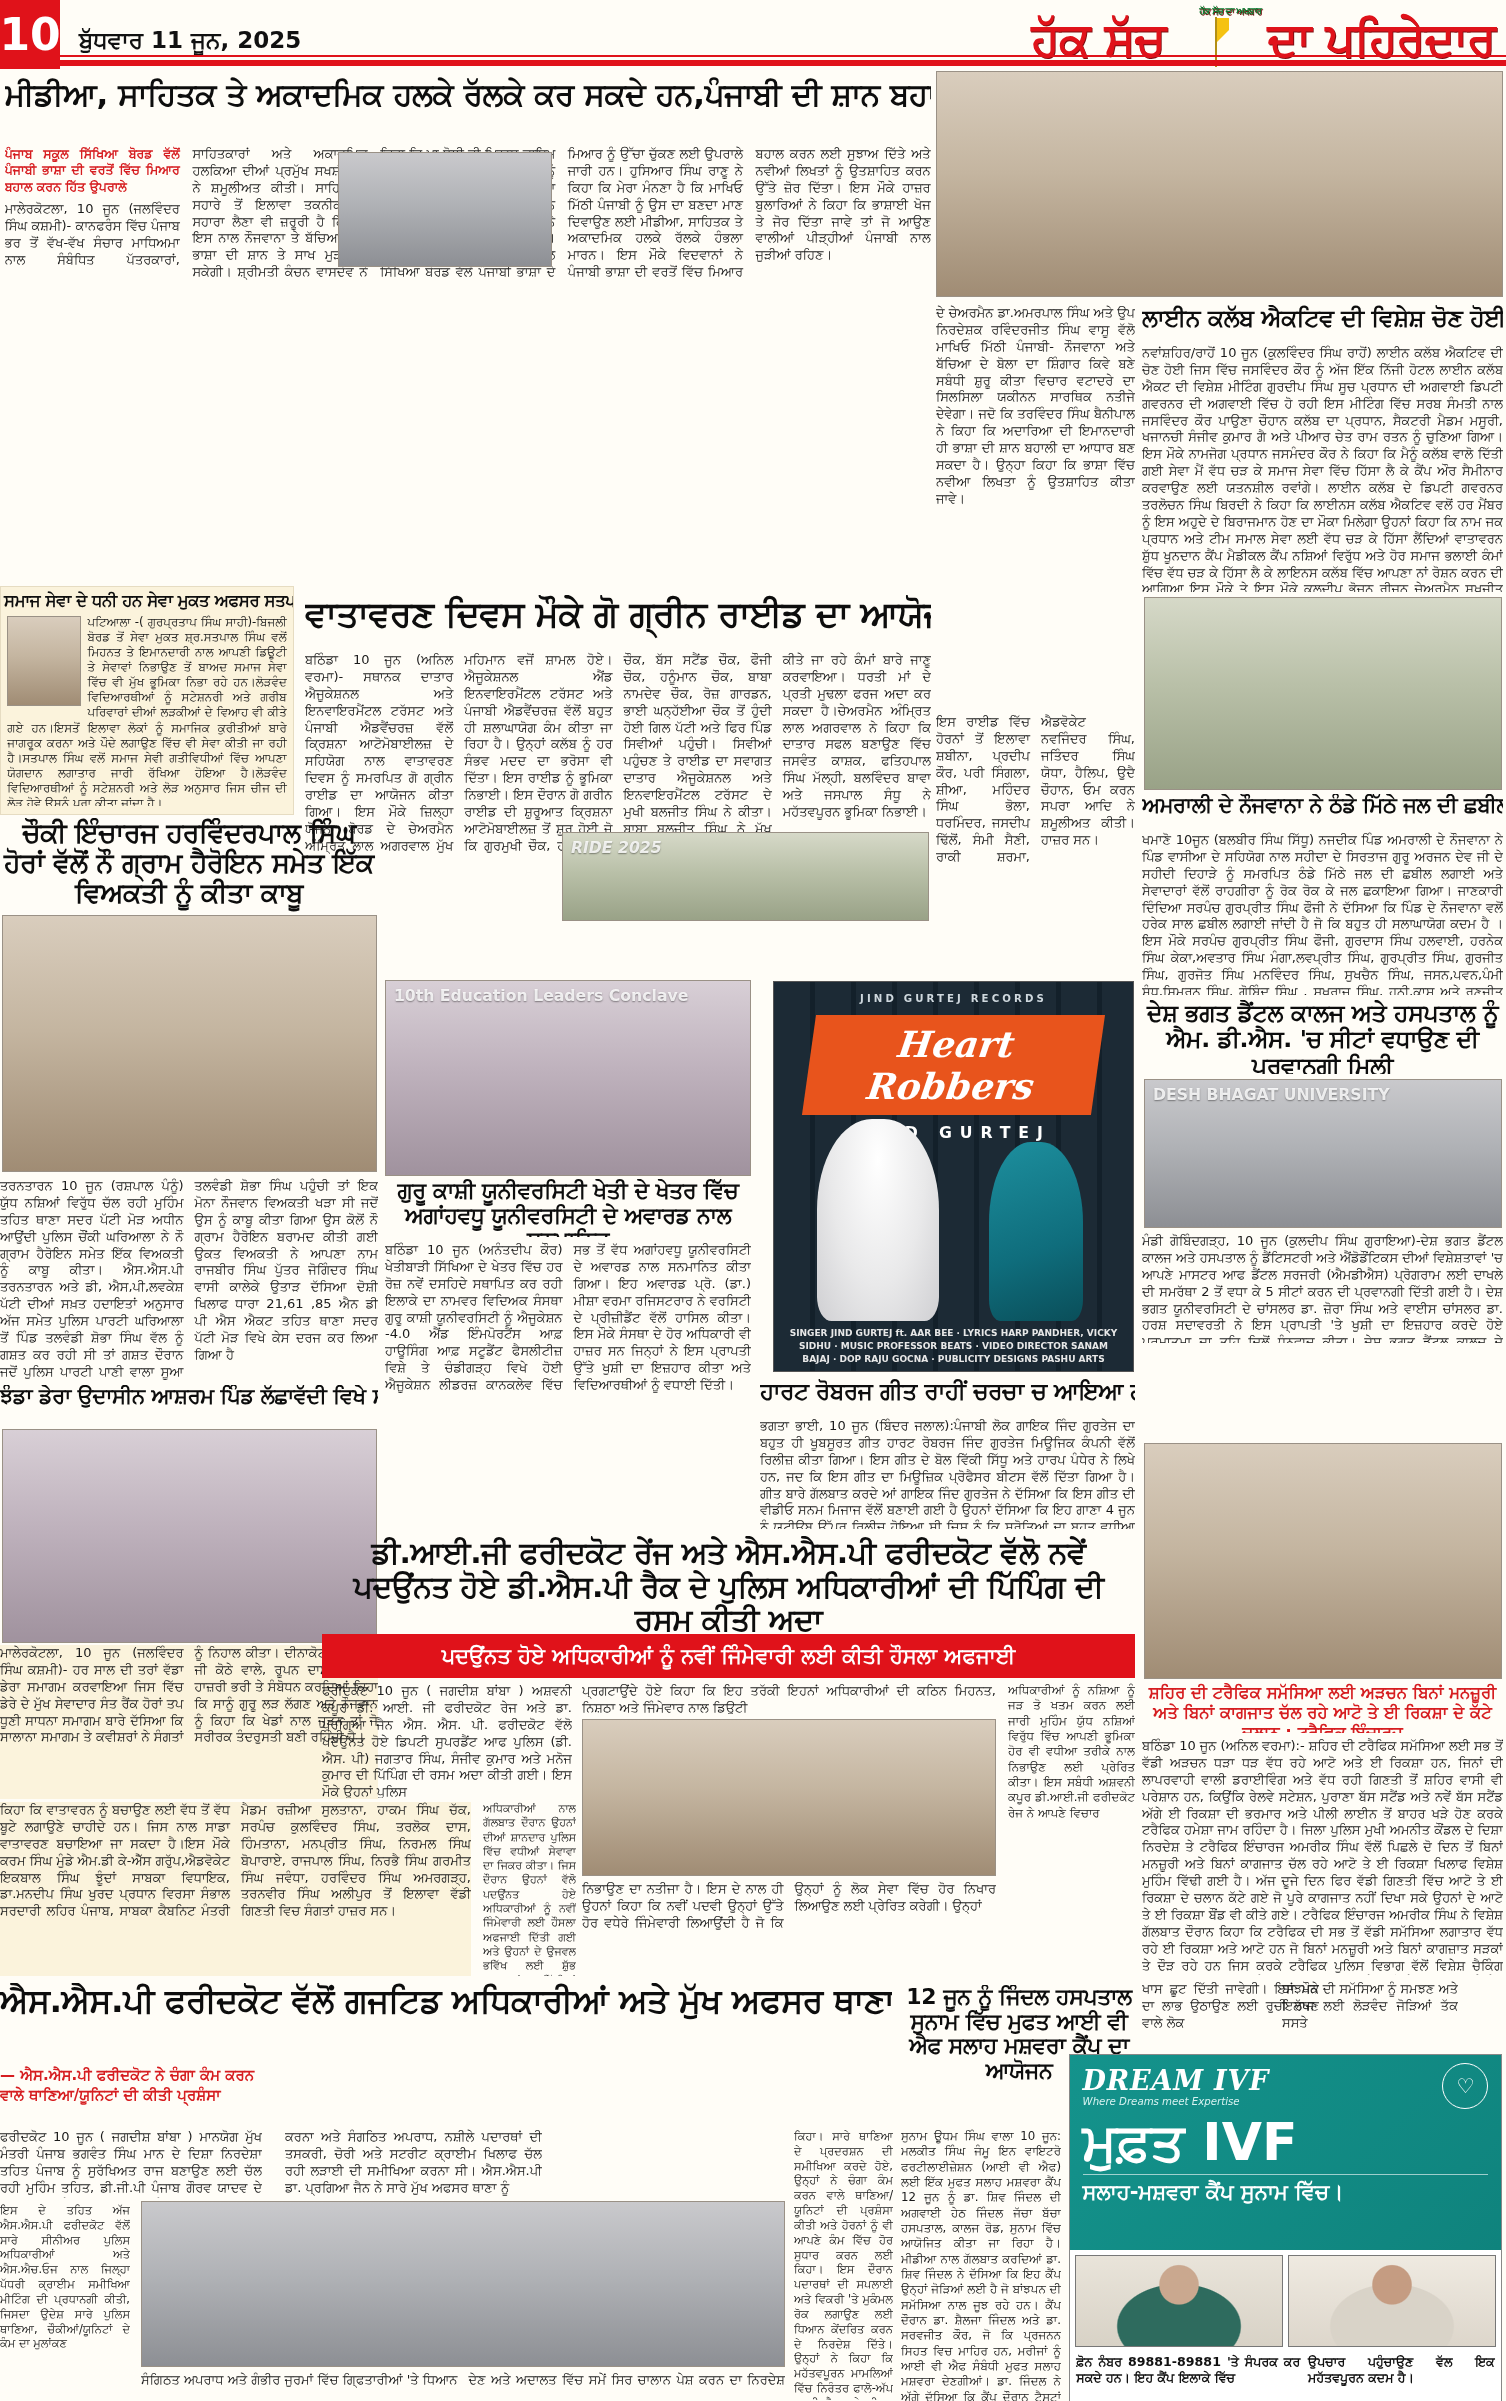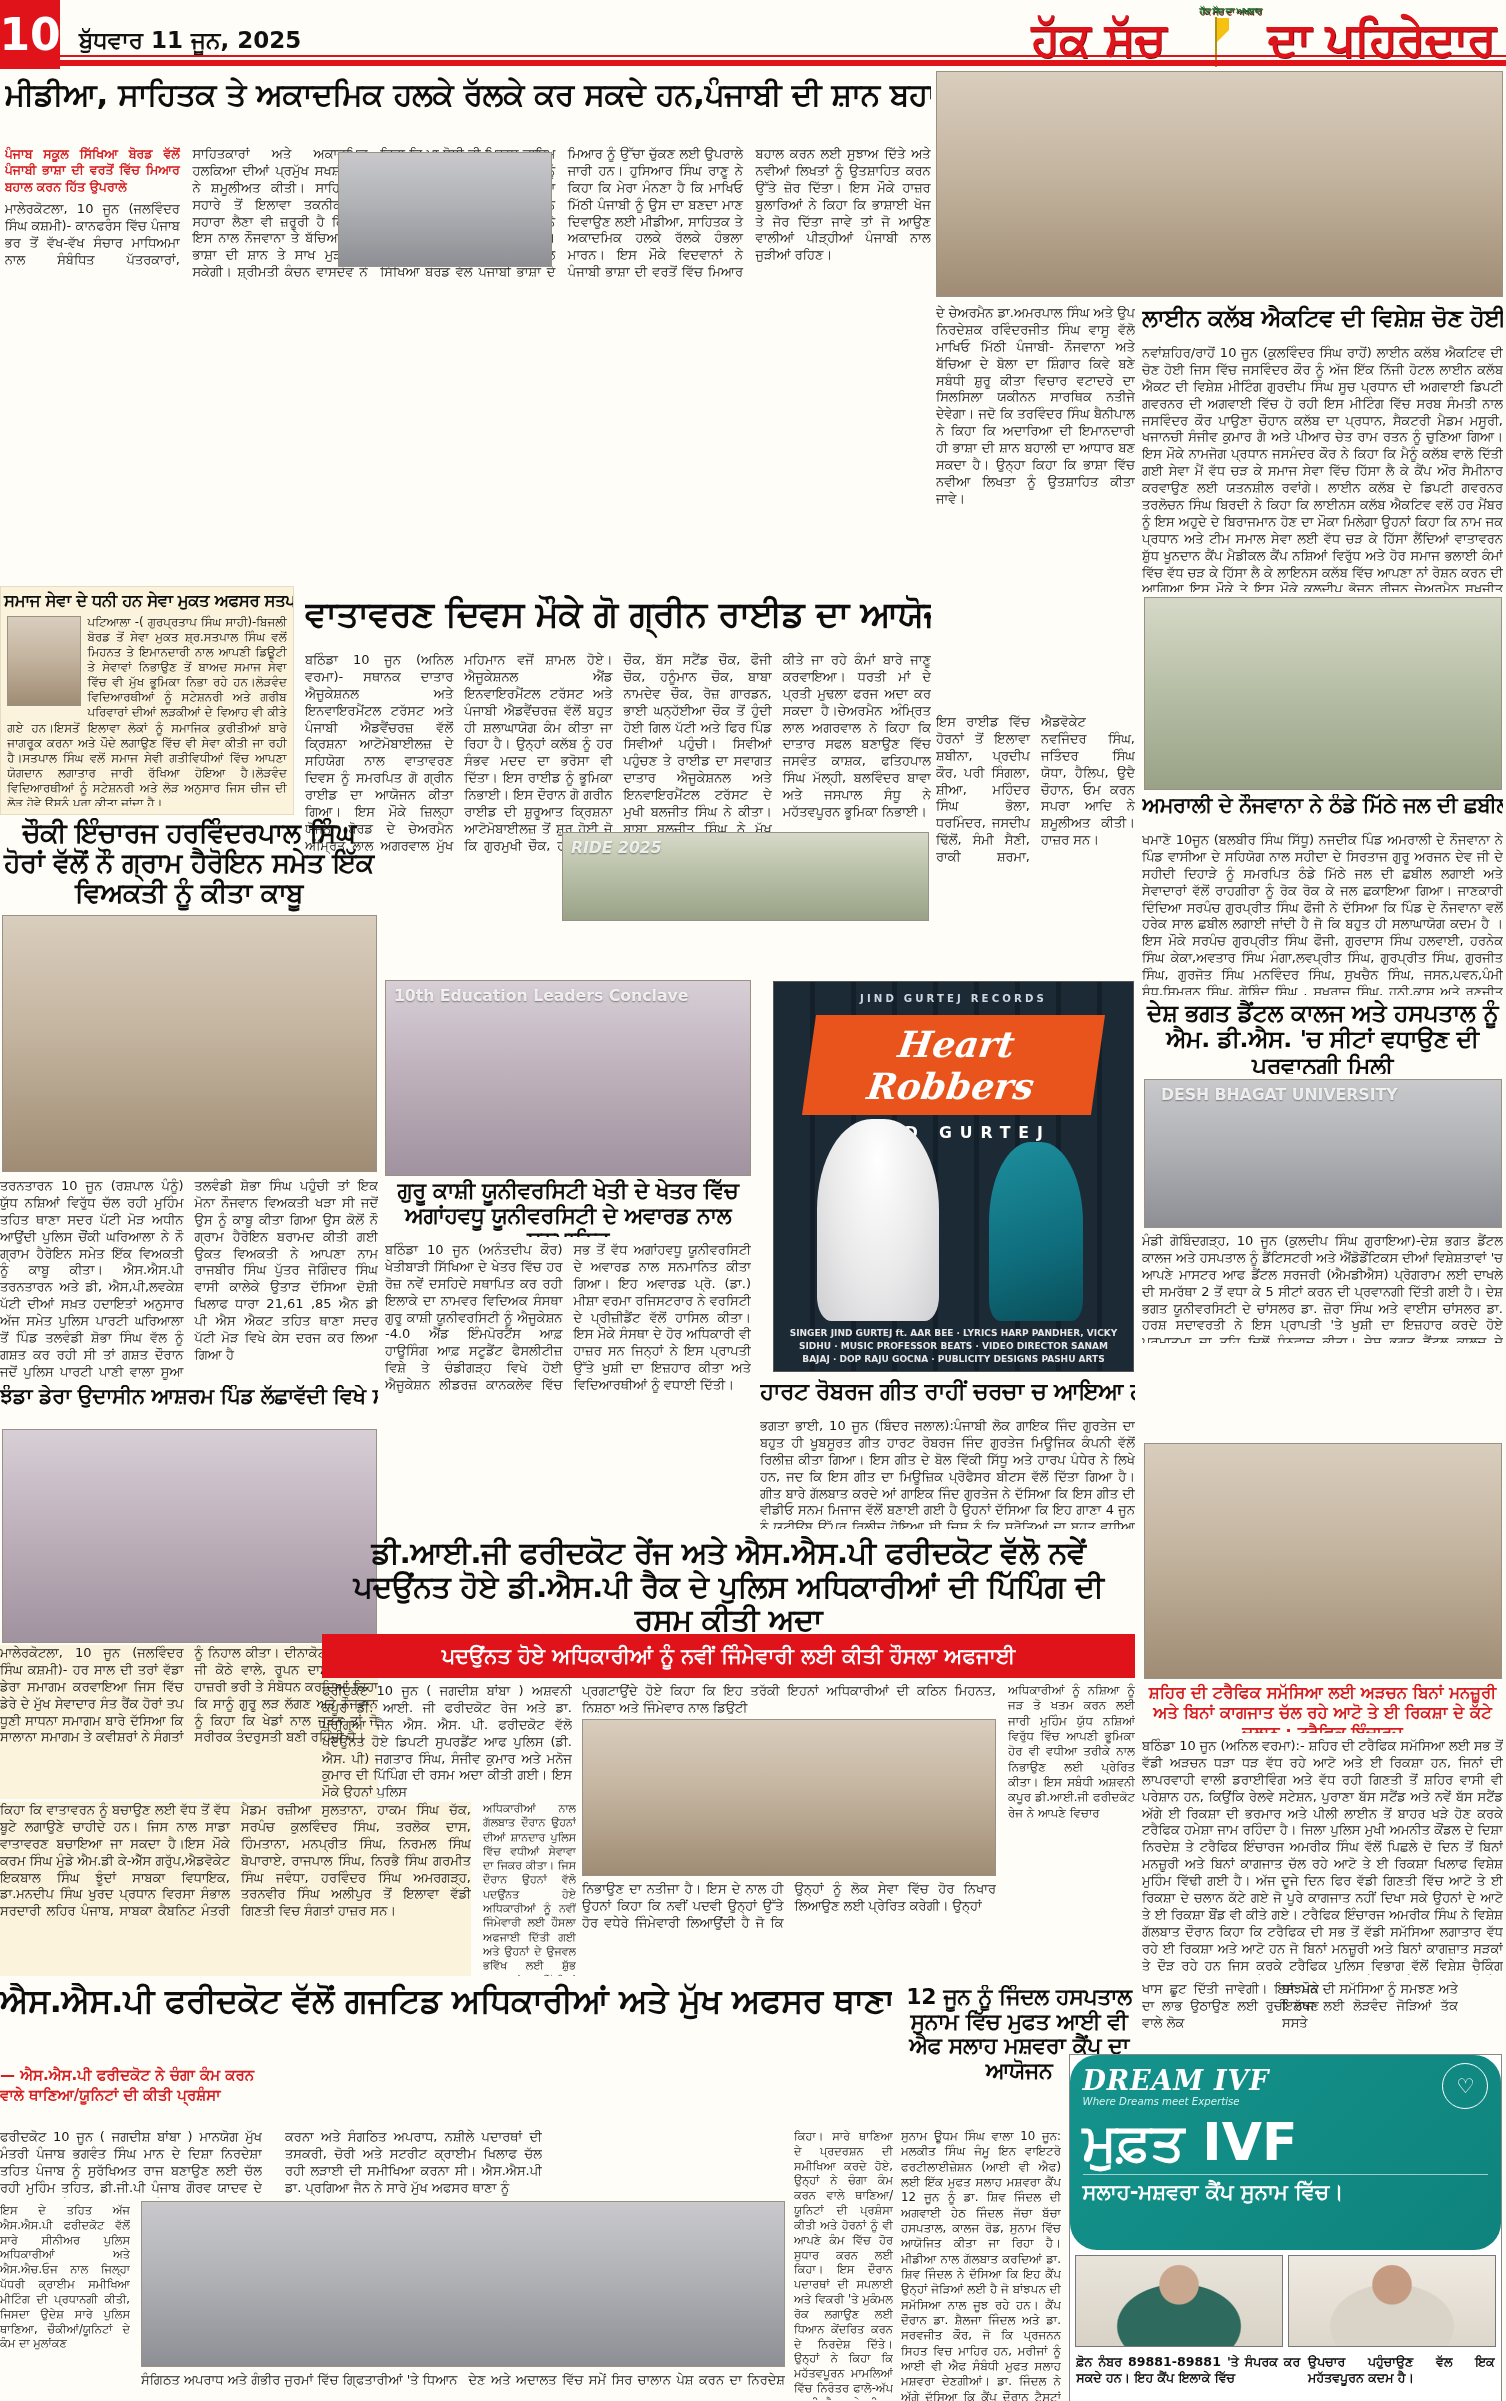--- a/index.html
+++ b/index.html
@@ -16,21 +16,21 @@
   .bt-sm{font-size:11.8px;line-height:1.28;text-align:justify;color:#1a1a1a;}
   .cols-2{column-count:2;column-gap:11px;}
   .cols-4{column-count:4;column-gap:11px;}
   .cols-5{column-count:5;column-gap:12.6px;}
   .red-kicker{color:#d61d20;font-weight:bold;}
   .cream{background:#fbf3dc;}
   
   .photo{border:0.8px solid #9a9186;background:
      linear-gradient(180deg,#cfc4b4 0%,#bdb2a2 38%,#a39888 70%,#8e8374 100%);}
   .photo.ph-a{background:linear-gradient(180deg,#d9cdbd 0%,#c4b5a0 45%,#a08c74 100%);}
-  .photo.ph-b{background:linear-gradient(180deg,#c9c9cc 0%,#b0b2b6 45%,#8d8f94 100%);padding-left:8px;}
+  .photo.ph-b{background:linear-gradient(180deg,#c9c9cc 0%,#b0b2b6 45%,#8d8f94 100%);}
   .photo.ph-c{background:linear-gradient(180deg,#d6d9c8 0%,#b9c0a8 45%,#99a287 100%);}
   .photo.ph-d{background:linear-gradient(180deg,#d8cfd6 0%,#bfb2bd 45%,#a0929e 100%);}
   .photo .ph-label{font-size:15.7px;font-weight:bold;color:rgba(255,255,255,.85);
      padding:4.7px 7.9px;text-shadow:0 0.8px 1.6px rgba(0,0,0,.4);}
   
   .pgno{background:#e0121a;color:#fff;font-size:44px;font-weight:bold;
         display:flex;align-items:center;justify-content:center;}
   .date{font-size:23px;font-weight:bold;color:#111;}
   .rule-red{background:#e0121a;}
   .masthead{color:#e0121a;font-size:46px;font-weight:bold;letter-spacing:-0.8px;
@@ -198,21 +198,21 @@
     
   </div>
   <div class="abs clip bt" style="left:794px;top:2129px;width:99px;height:271px;font-size:11.4px;">ਕਿਹਾ। ਸਾਰੇ ਥਾਣਿਆ ਦੇ ਪ੍ਰਦਰਸ਼ਨ ਦੀ ਸਮੀਖਿਆ ਕਰਦੇ ਹੋਏ, ਉਨ੍ਹਾਂ ਨੇ ਚੰਗਾ ਕੰਮ ਕਰਨ ਵਾਲੇ ਥਾਣਿਆ/ਯੂਨਿਟਾਂ ਦੀ ਪ੍ਰਸ਼ੰਸਾ ਕੀਤੀ ਅਤੇ ਹੋਰਨਾਂ ਨੂੰ ਵੀ ਆਪਣੇ ਕੰਮ ਵਿੱਚ ਹੋਰ ਸੁਧਾਰ ਕਰਨ ਲਈ ਕਿਹਾ। ਇਸ ਦੌਰਾਨ ਪਦਾਰਥਾਂ ਦੀ ਸਪਲਾਈ ਅਤੇ ਵਿਕਰੀ 'ਤੇ ਮੁਕੰਮਲ ਰੋਕ ਲਗਾਉਣ ਲਈ ਧਿਆਨ ਕੇਂਦਰਿਤ ਕਰਨ ਦੇ ਨਿਰਦੇਸ਼ ਦਿੱਤੇ। ਉਨ੍ਹਾਂ ਨੇ ਕਿਹਾ ਕਿ ਮਹੱਤਵਪੂਰਨ ਮਾਮਲਿਆਂ ਵਿੱਚ ਨਿਰੰਤਰ ਫਾਲੋ-ਅੱਪ ਜ਼ਰੂਰੀ ਹੈ, ਅਤੇ ਫੀਲਡ ਅਧਿਕਾਰੀਆਂ ਨੂੰ ਚੰਗੇ ਨਤੀਜੇ ਦੇਣ ਲਈ ਕਿਹਾ।</div>
 
   <div class="abs hl hl-center clip" style="left:901px;top:1985px;width:236px;height:138px;font-size:22px;">12 ਜੂਨ ਨੂੰ ਜਿੰਦਲ ਹਸਪਤਾਲ ਸੁਨਾਮ ਵਿੱਚ ਮੁਫਤ ਆਈ ਵੀ ਐਫ ਸਲਾਹ ਮਸ਼ਵਰਾ ਕੈਂਪ ਦਾ ਆਯੋਜਨ</div>
   <div class="abs clip bt" style="left:1142px;top:1981px;width:177px;height:66px;">ਖਾਸ ਛੂਟ ਦਿੱਤੀ ਜਾਵੇਗੀ। ਇਸ ਮੌਕੇ ਦਾ ਲਾਭ ਉਠਾਉਣ ਲਈ ਰੁਚੀ ਰੱਖਣ ਵਾਲੇ ਲੋਕ</div>
   <div class="abs clip bt" style="left:1282px;top:1981px;width:176px;height:66px;">ਬਾਂਝਪਨ ਦੀ ਸਮੱਸਿਆ ਨੂੰ ਸਮਝਣ ਅਤੇ ਇਲਾਜ ਲਈ ਲੋੜਵੰਦ ਜੋੜਿਆਂ ਤੱਕ ਸਸਤੇ</div>
   <div class="abs clip bt" style="left:901px;top:2129px;width:160px;height:272px;font-size:11.8px;">ਸੁਨਾਮ ਊਧਮ ਸਿੰਘ ਵਾਲਾ 10 ਜੂਨ: ਮਲਕੀਤ ਸਿੰਘ ਜੰਮੂ ਇਨ ਵਾਇਟਰੋ ਫਰਟੀਲਾਈਜ਼ੇਸ਼ਨ (ਆਈ ਵੀ ਐਫ) ਲਈ ਇੱਕ ਮੁਫਤ ਸਲਾਹ ਮਸ਼ਵਰਾ ਕੈਂਪ 12 ਜੂਨ ਨੂੰ ਡਾ. ਸ਼ਿਵ ਜਿੰਦਲ ਦੀ ਅਗਵਾਈ ਹੇਠ ਜਿੰਦਲ ਜੱਚਾ ਬੱਚਾ ਹਸਪਤਾਲ, ਕਾਲਜ ਰੋਡ, ਸੁਨਾਮ ਵਿੱਚ ਆਯੋਜਿਤ ਕੀਤਾ ਜਾ ਰਿਹਾ ਹੈ। ਮੀਡੀਆ ਨਾਲ ਗੱਲਬਾਤ ਕਰਦਿਆਂ ਡਾ. ਸ਼ਿਵ ਜਿੰਦਲ ਨੇ ਦੱਸਿਆ ਕਿ ਇਹ ਕੈਂਪ ਉਨ੍ਹਾਂ ਜੋੜਿਆਂ ਲਈ ਹੈ ਜੋ ਬਾਂਝਪਨ ਦੀ ਸਮੱਸਿਆ ਨਾਲ ਜੂਝ ਰਹੇ ਹਨ। ਕੈਂਪ ਦੌਰਾਨ ਡਾ. ਸ਼ੈਲਜਾ ਜਿੰਦਲ ਅਤੇ ਡਾ. ਸਰਵਜੀਤ ਕੌਰ, ਜੋ ਕਿ ਪ੍ਰਜਨਨ ਸਿਹਤ ਵਿਚ ਮਾਹਿਰ ਹਨ, ਮਰੀਜਾਂ ਨੂੰ ਆਈ ਵੀ ਐਫ ਸੰਬੰਧੀ ਮੁਫਤ ਸਲਾਹ ਮਸ਼ਵਰਾ ਦੇਣਗੀਆਂ। ਡਾ. ਜਿੰਦਲ ਨੇ ਅੱਗੇ ਦੱਸਿਆ ਕਿ ਕੈਂਪ ਦੌਰਾਨ ਟੈਸਟਾਂ ਉੱਤੇ 50% ਦੀ ਛੂਟ ਦਿੱਤੀ ਜਾਵੇਗੀ। ਇਨ੍ਹਾਂ ਦੇ ਨਾਲ, ਜਿਨ੍ਹਾਂ ਮਰੀਜ਼ਾਂ ਦੀ ਰਜਿਸਟ੍ਰੇਸ਼ਨ ਕੈਂਪ ਦੌਰਾਨ ਹੋਵੇਗੀ, ਉਨ੍ਹਾਂ ਨੂੰ ਰਜਿਸਟ੍ਰੇਸ਼ਨ ਫੀਸ ਉੱਤੇ ਵੀ</div>
 
   <div class="abs" style="left:1069px;top:2054px;width:433px;height:348px;border:0.8px solid #888;background:#fff;">
-    <div class="ad-teal" style="height:195px;padding:7.9px 12.6px;box-sizing:border-box;border-radius:27px;">
+    <div class="ad-teal" style="height:195px;padding:7.9px 12.6px;box-sizing:border-box;">
       <div style="display:flex;align-items:center;justify-content:space-between;">
         <div>
           <div class="ad-logo">DREAM IVF</div>
           <div class="ad-tagline">Where Dreams meet Expertise</div>
         </div>
         <div class="ad-icon">♡</div>
       </div>
       <div class="ad-big" style="margin-top:6.3px;">ਮੁਫ਼ਤ IVF</div>
       <div class="ad-sub" style="margin-top:4.7px;">ਸਲਾਹ-ਮਸ਼ਵਰਾ ਕੈਂਪ ਸੁਨਾਮ ਵਿੱਚ।</div>
     </div>

